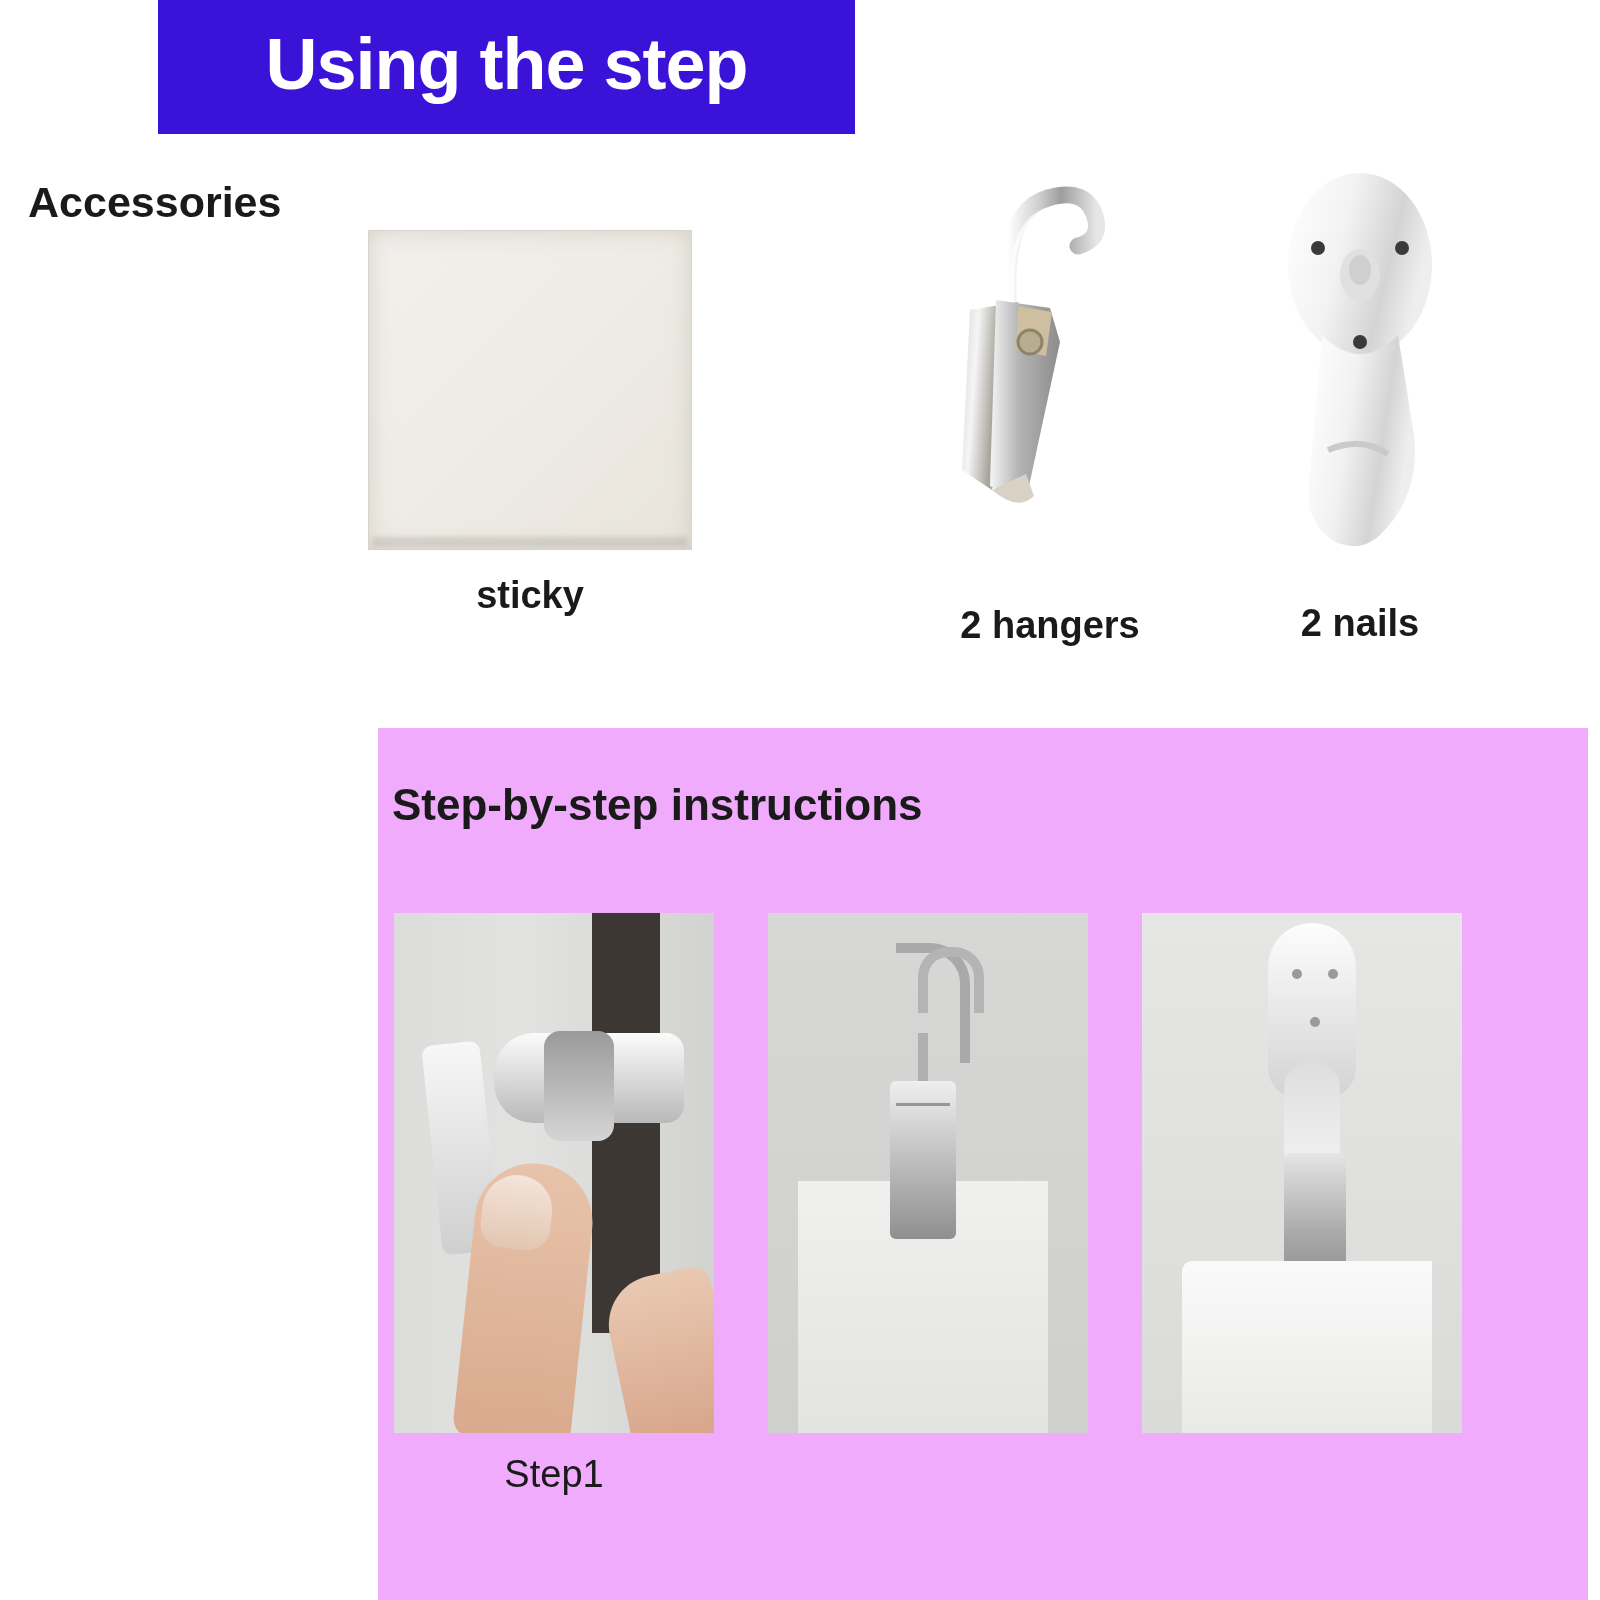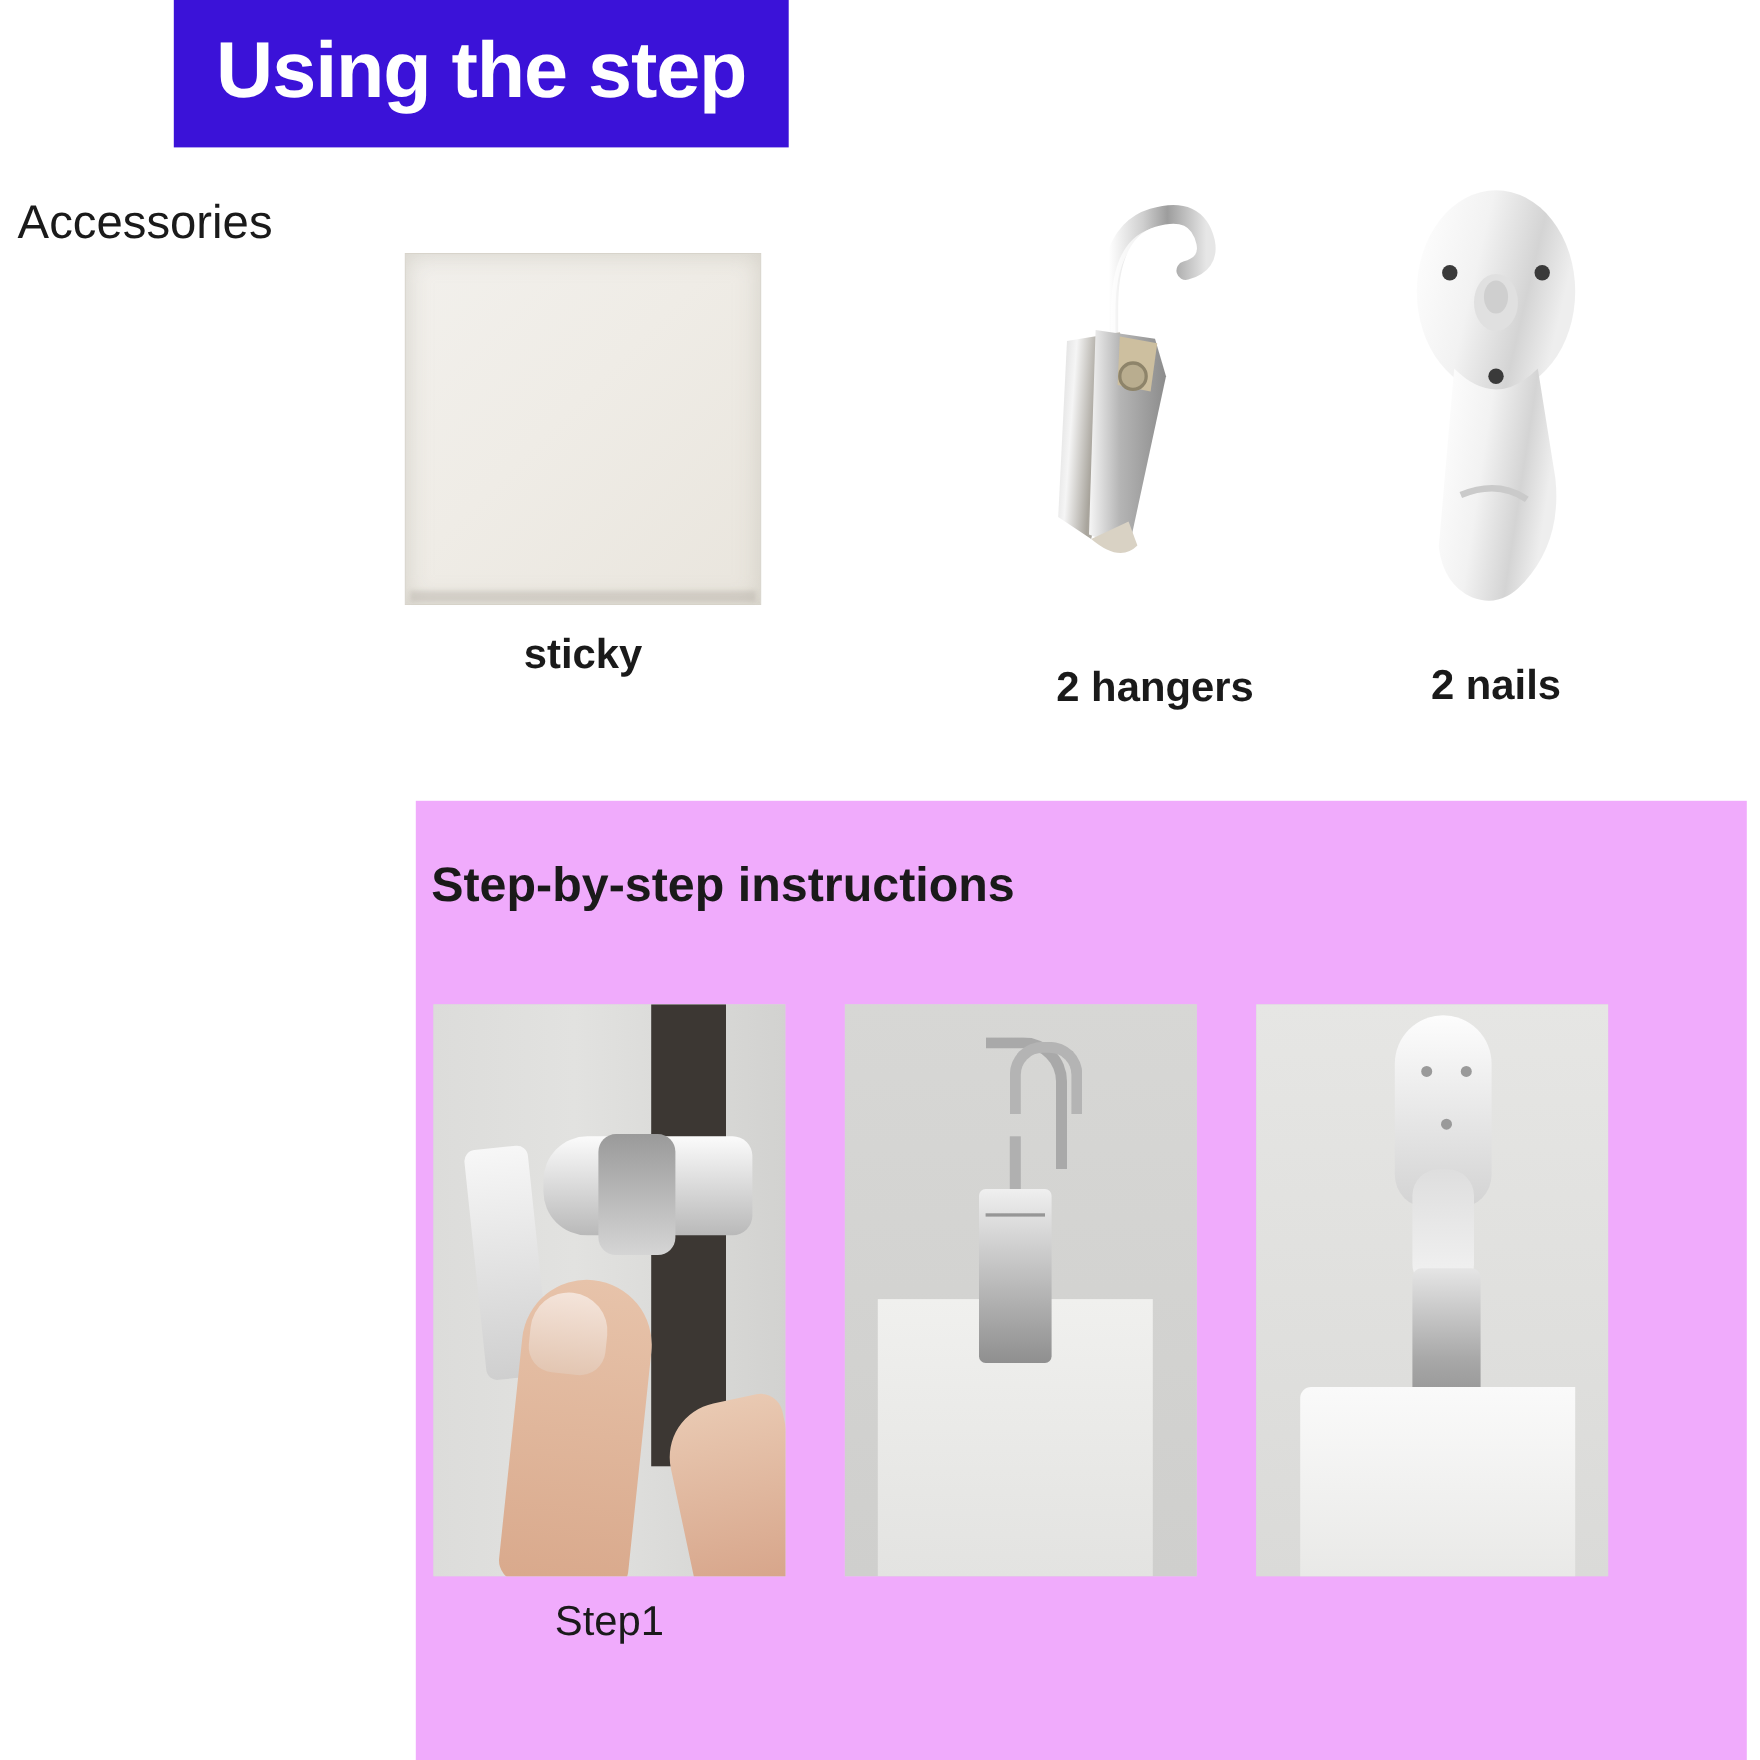--- a/index.html
+++ b/index.html
@@ -14,43 +14,43 @@
     font-family: "Liberation Sans", sans-serif;
     color: #161616;
     position: relative;
   }
 
   
   .title-banner {
     position: absolute;
     left: 158px;
     top: 0px;
-    width: 559px;
+    width: 697px;
     height: 134px;
     background: #3b12d8;
     display: flex;
     align-items: center;
     justify-content: center;
   }
   .title-text {
     color: #ffffff;
     font-size: 72px;
     font-weight: bold;
     letter-spacing: -1px;
     line-height: 1;
     margin-top: -6px;
   }
 
   
   .accessories-label {
     position: absolute;
-    left: 16px;
+    left: 28px;
     top: 178px;
     font-size: 43px;
-    font-weight: normal;
+    font-weight: bold;
     color: #1a1a1a;
     text-align: center;
   }
 
   .acc-row {
     position: absolute;
     left: 0;
     top: 150px;
     width: 1600px;
     height: 540px;

